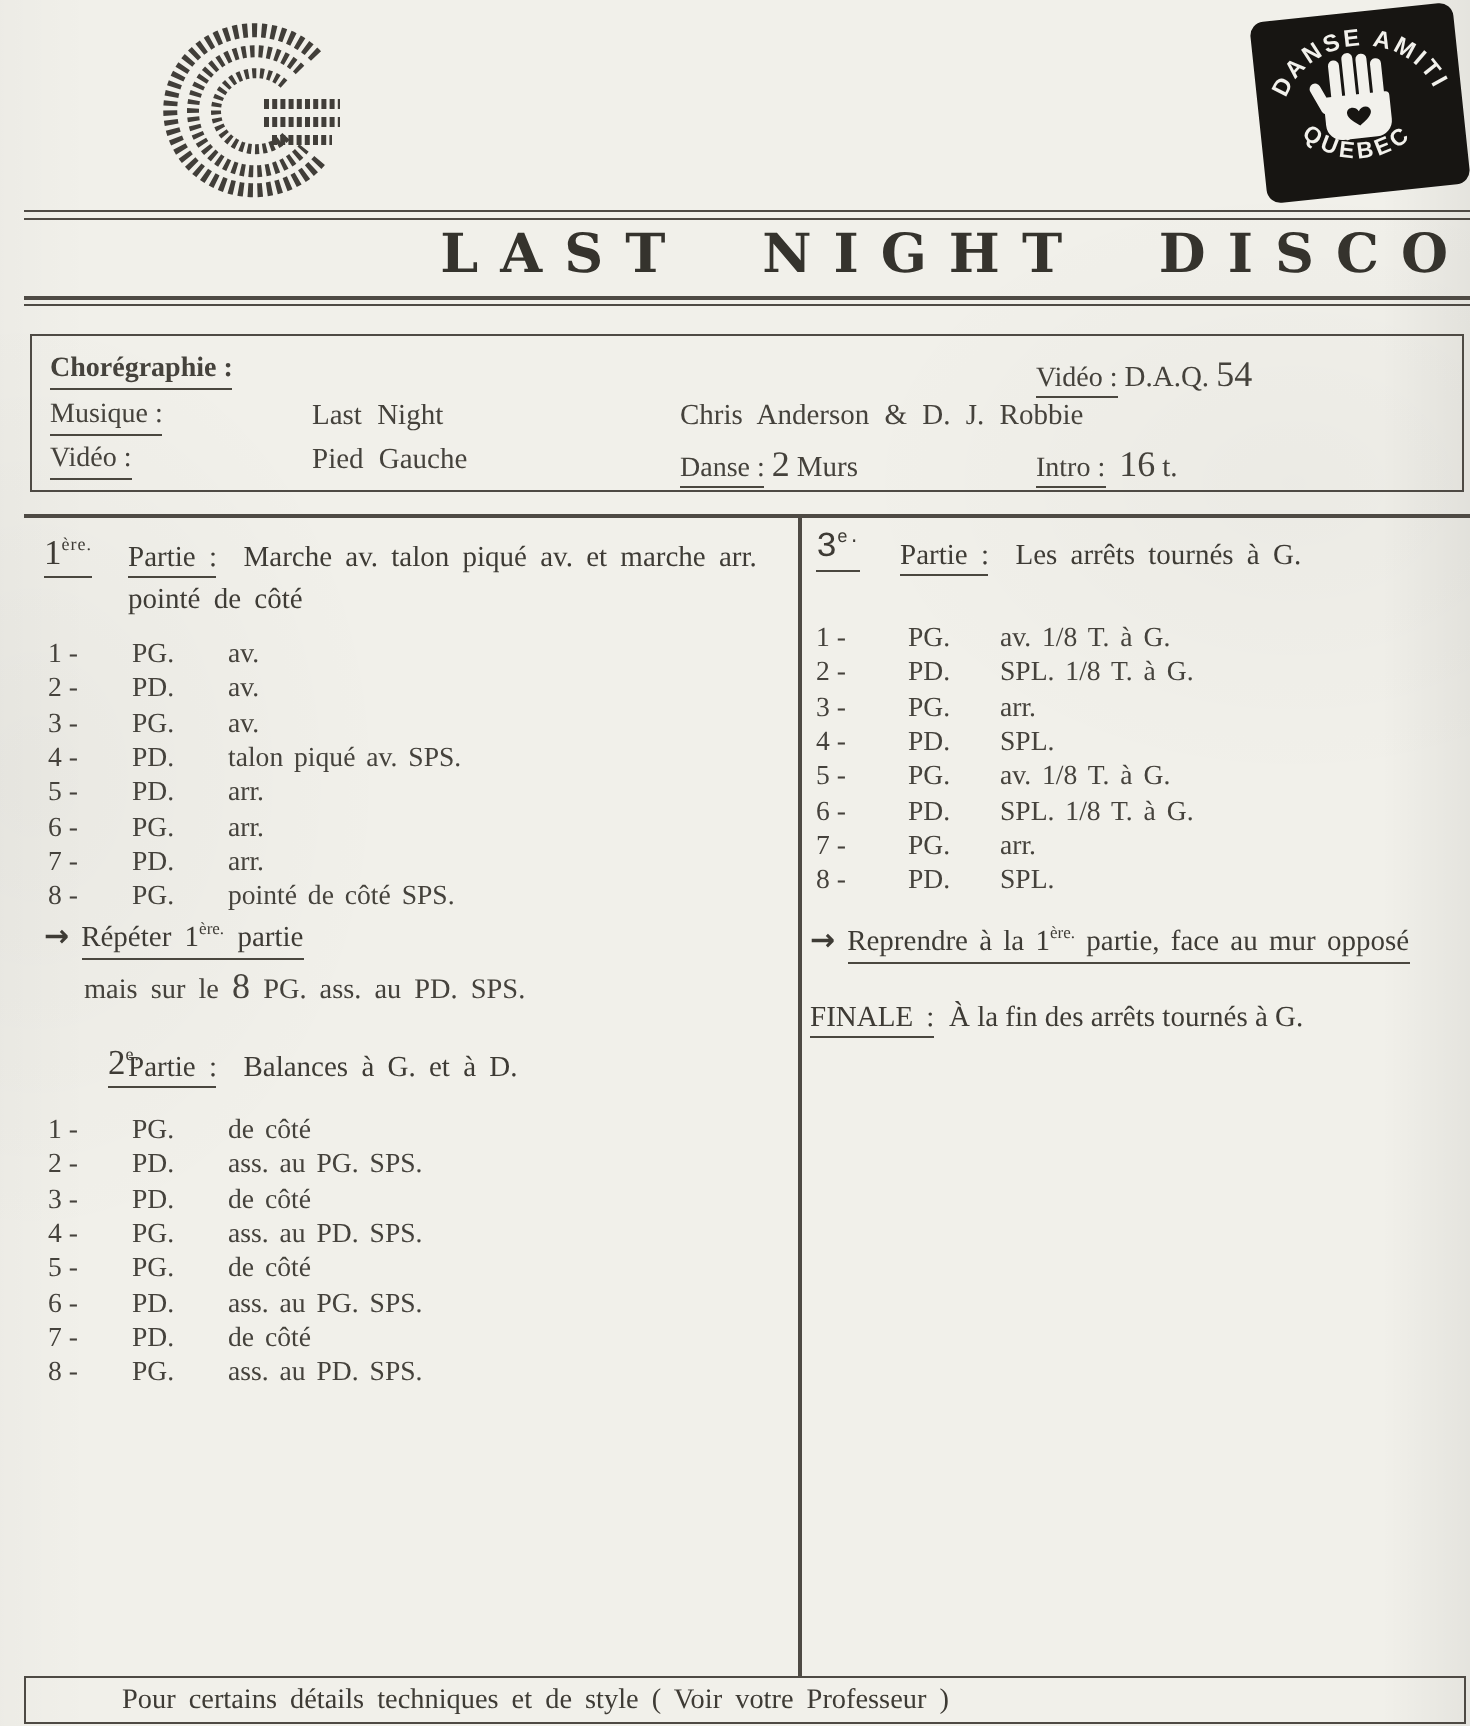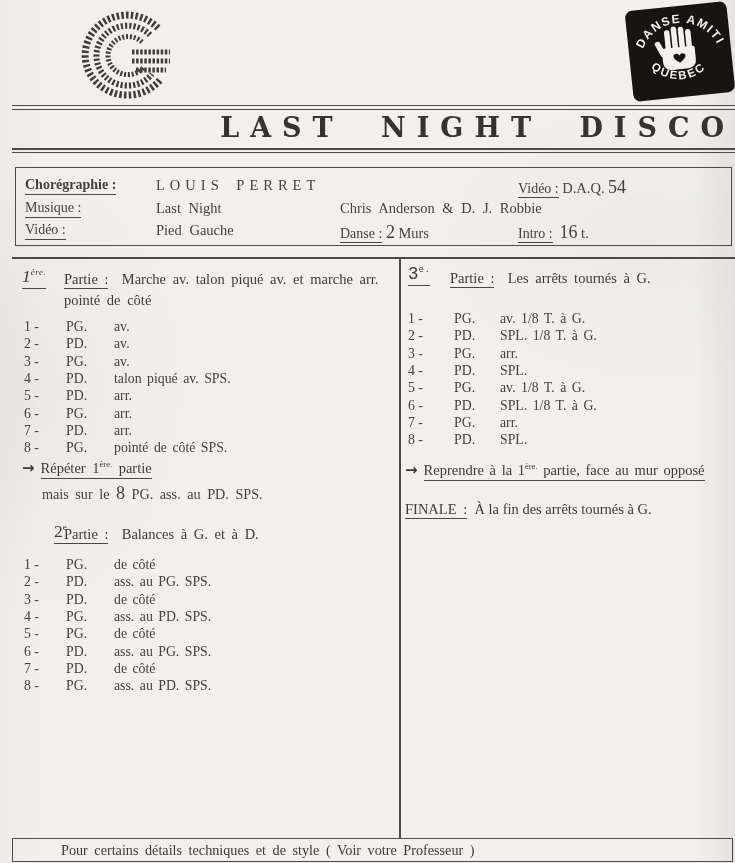--- a/index.html
+++ b/index.html
@@ -113,36 +113,35 @@
   </div>
 
   <div class="hr" style="left:12px;top:105px;width:723px;height:1.4px;"></div>
   <div class="hr" style="left:12px;top:109px;width:723px;height:1px;"></div>
   <div class="abs title">LAST NIGHT DISCO</div>
   <div class="hr" style="left:12px;top:148px;width:723px;height:2px;"></div>
   <div class="hr" style="left:12px;top:152px;width:723px;height:1px;"></div>
 
   <div class="abs info-box"></div>
   <span class="abs ilabel" style="left:25px;top:177px;font-weight:bold;">Chorégraphie :</span>
-  <span class="abs ival spaced" style="left:156px;top:177px;">LOUIS PERRET</span>
   <span class="abs" style="left:518px;top:177px;font-size:14px;"><span class="ilabel">Vidéo :</span>&nbsp;<span class="ival">D.A.Q.</span>&nbsp;<span class="bignum">54</span></span>
 
   <span class="abs ilabel" style="left:25px;top:200px;">Musique :</span>
   <span class="abs ival" style="left:156px;top:200px;">Last Night</span>
   <span class="abs ival" style="left:340px;top:200px;">Chris Anderson &amp; D. J. Robbie</span>
 
   <span class="abs ilabel" style="left:25px;top:222px;">Vidéo :</span>
   <span class="abs ival" style="left:156px;top:222px;">Pied Gauche</span>
   <span class="abs" style="left:340px;top:222px;font-size:14px;"><span class="ilabel">Danse :</span>&nbsp;<span class="bignum">2</span>&nbsp;<span class="ival">Murs</span></span>
   <span class="abs" style="left:518px;top:222px;font-size:14px;"><span class="ilabel">Intro :</span>&nbsp;&nbsp;<span class="bignum">16</span>&nbsp;<span class="ival">t.</span></span>
 
   <div class="hr content-rule"></div>
   <div class="vr col-divider"></div>
 
-  <span class="abs pnum" style="left:22px;top:266px;font-style:italic;"><span>1</span><sup>ère.</sup></span>
+  <span class="abs pnum" style="left:22px;top:266px;"><span>1</span><sup>ère.</sup></span>
   <div class="abs phead" style="left:64px;top:269px;width:322px;"><span class="plabel">Partie :</span>&nbsp; <span>Marche av. talon piqué av. et marche arr. pointé de côté</span></div>
 
   <div class="abs steps" style="left:24px;top:319px;width:360px;">
     <div class="step-row">
         <span class="sn">1 -</span>
         <span class="sf">PG.</span>
         <span class="sm">av.</span>
       </div>
     <div class="step-row">
         <span class="sn">2 -</span>

